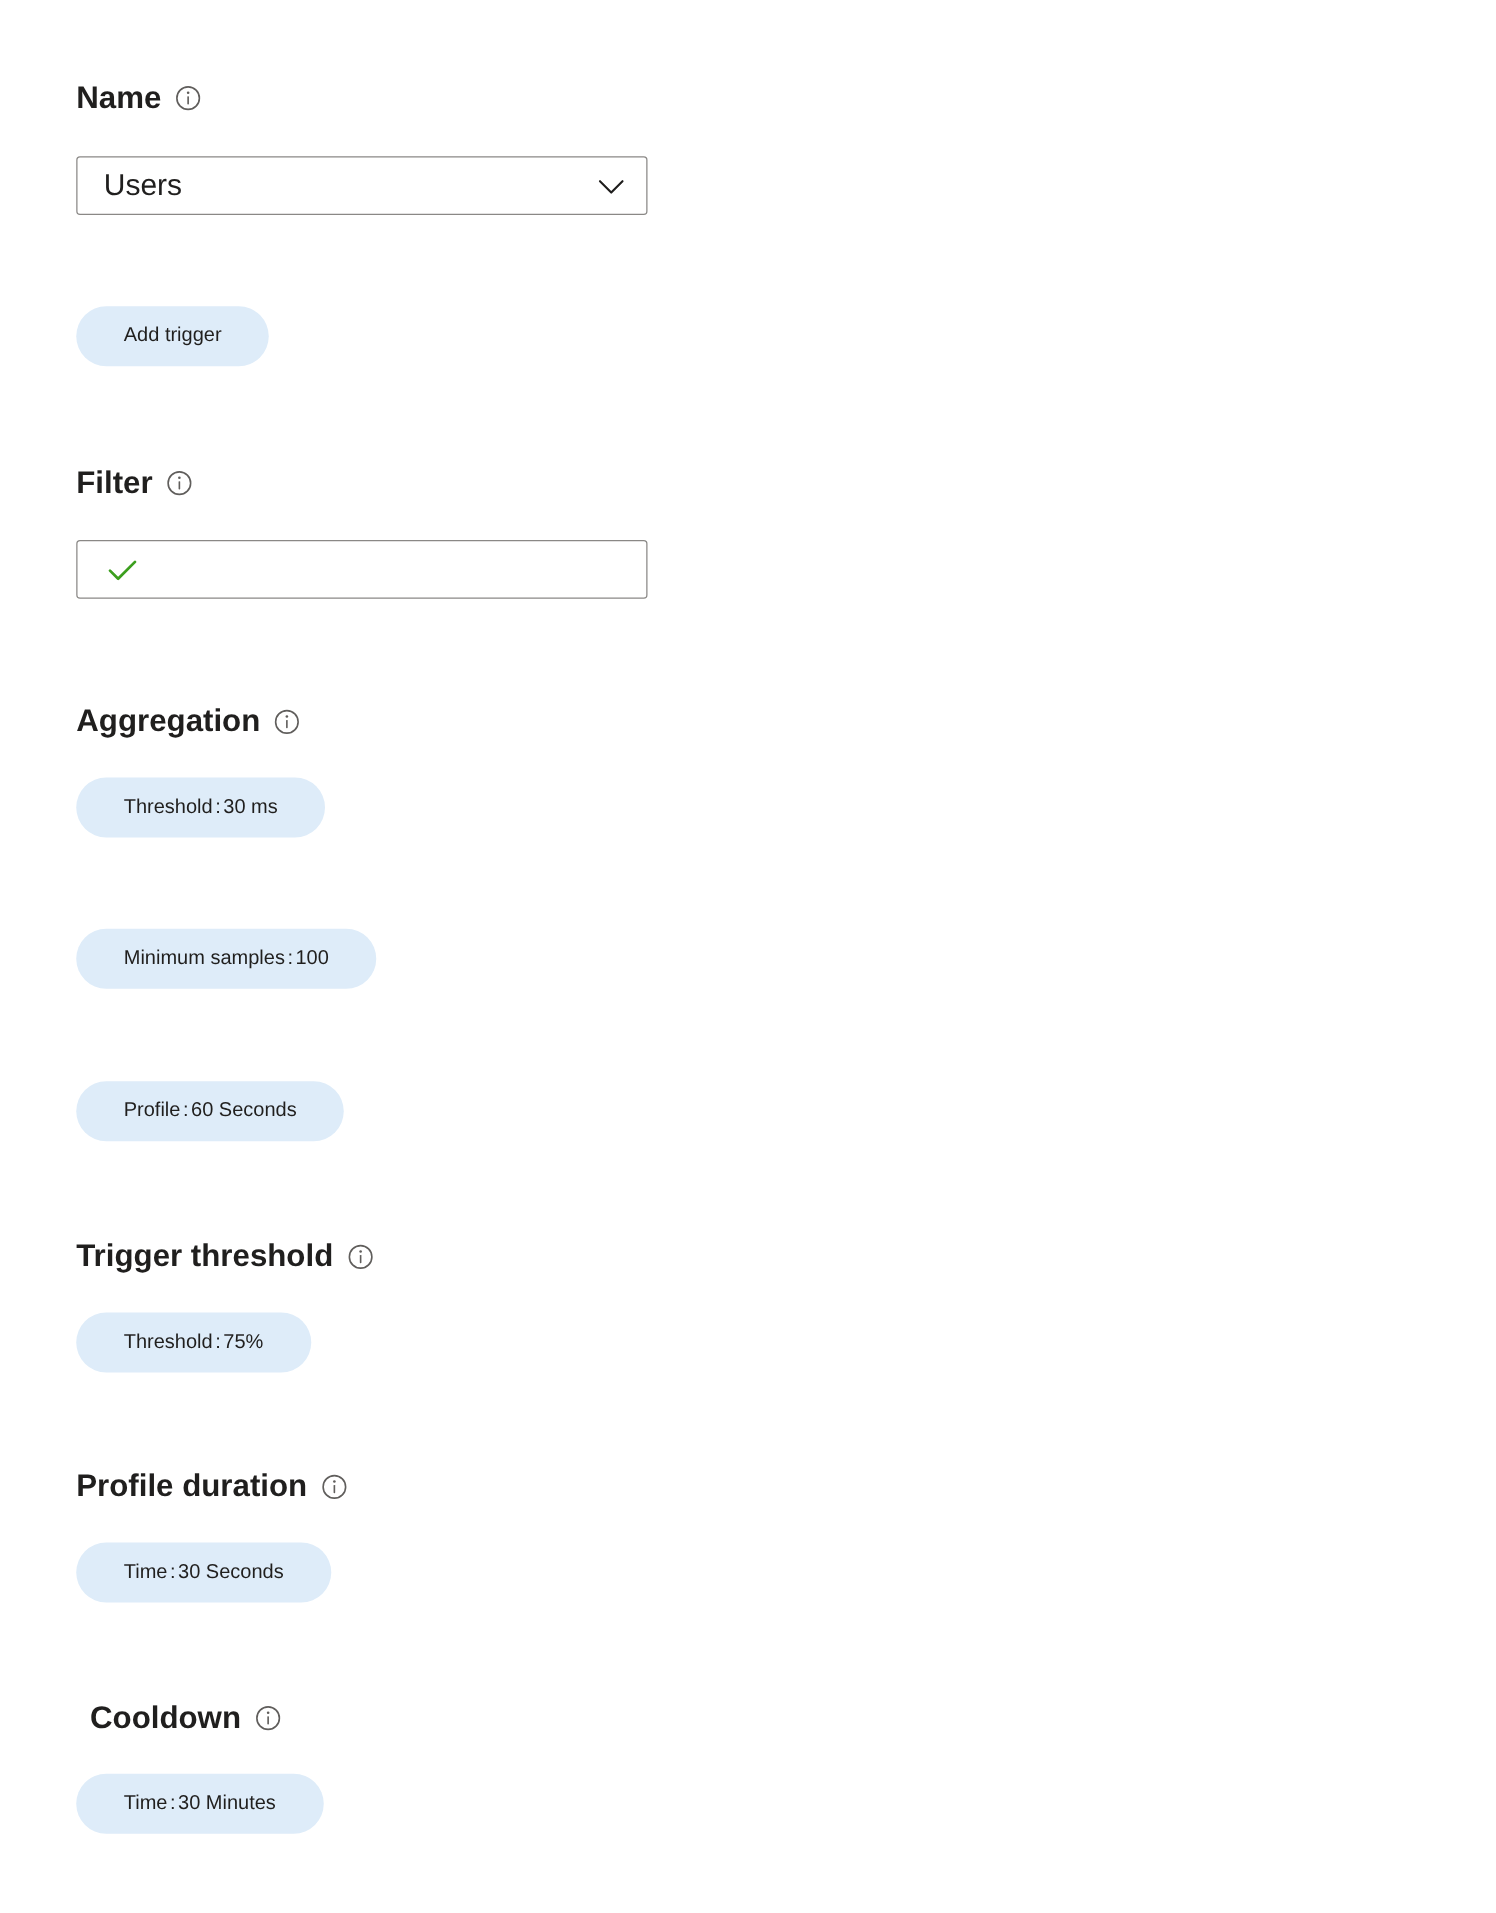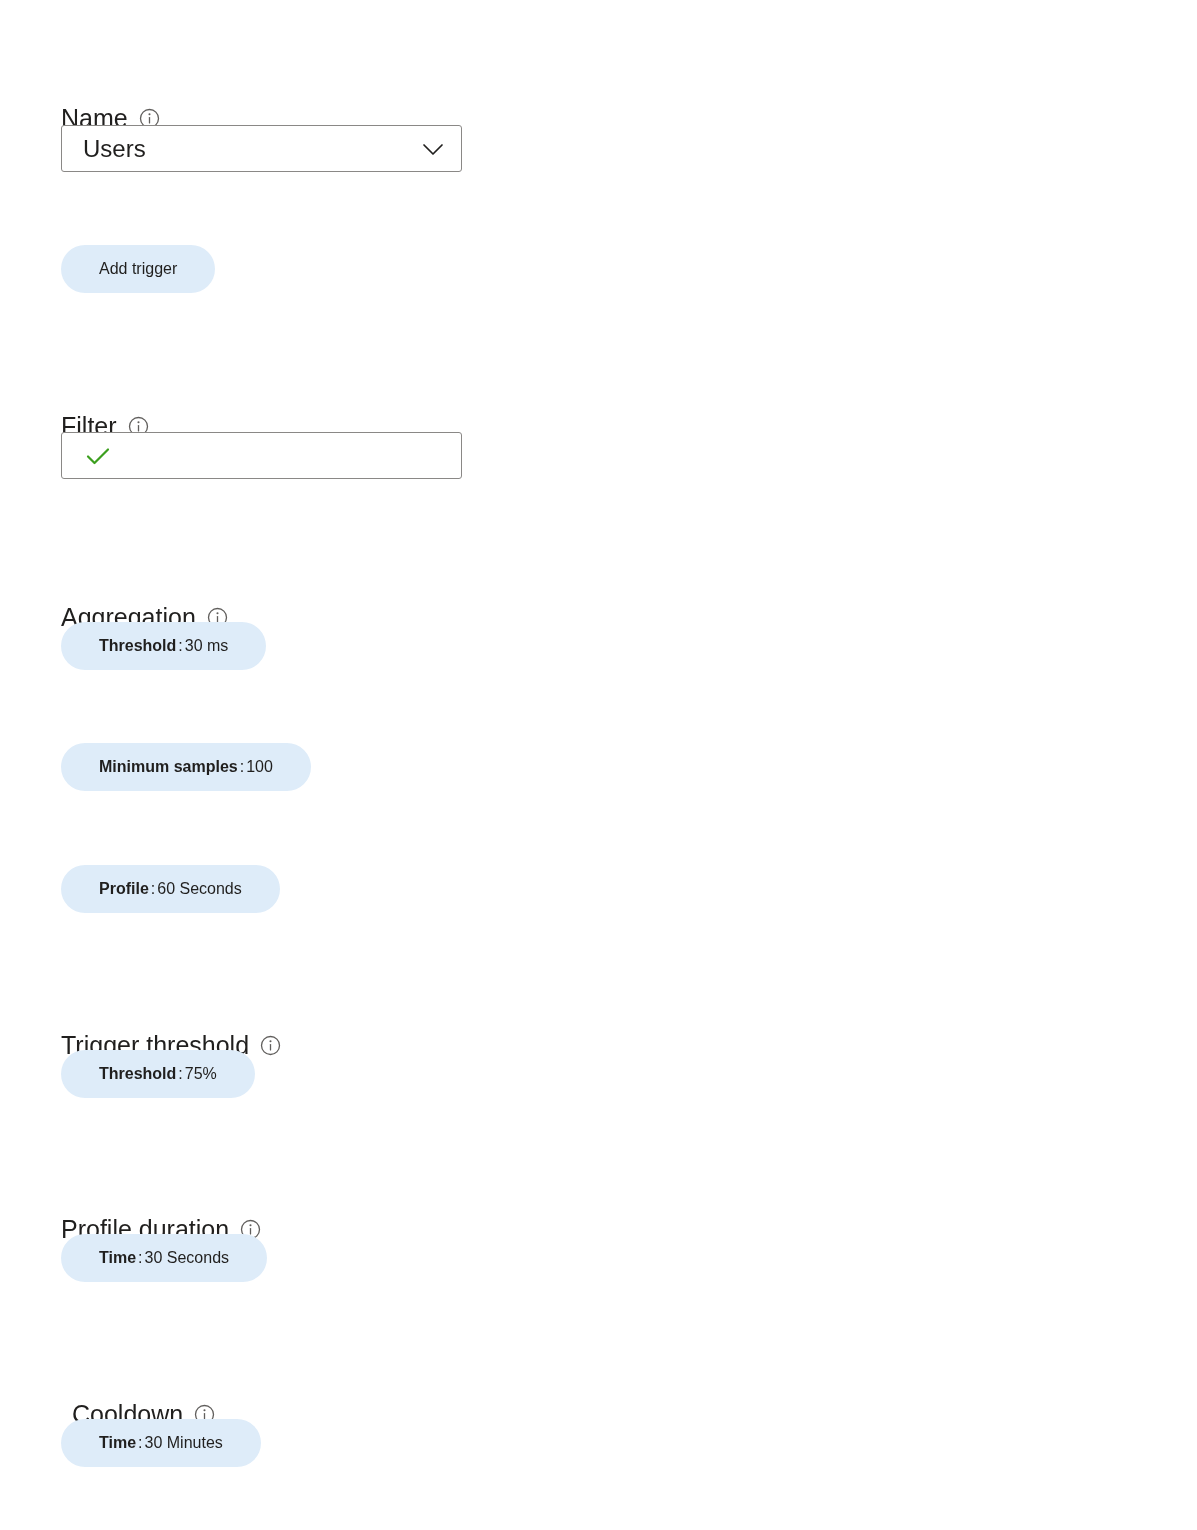--- a/index.html
+++ b/index.html
@@ -22,40 +22,39 @@
     box-sizing: border-box;
     padding: 0 0 0 61px;
   }
 
   
   .field-label {
     display: flex;
     align-items: center;
     gap: 11px;
     font-size: 25px;
-    font-weight: 400;
+    font-weight: 700;
     color: #201f1e;
     line-height: 1;
     white-space: nowrap;
-    margin-top: 40px;
   }
   .info-icon {
     display: inline-flex;
     align-items: center;
     justify-content: center;
     width: 21px;
     height: 21px;
     flex: 0 0 auto;
   }
   .info-icon svg { display: block; }
 
   
   .control-box {
     box-sizing: border-box;
-    width: 401px;
+    width: 457px;
     height: 47px;
     border: 1px solid #8a8886;
     border-radius: 3px;
     background: #ffffff;
     display: flex;
     align-items: center;
     padding: 0 13px 0 21px;
   }
   .control-value {
     flex: 1 1 auto;
@@ -95,21 +94,21 @@
     color: #201f1e;
     line-height: 1;
     white-space: nowrap;
     padding: 0 38px;
     cursor: pointer;
   }
   .pill.chip {
     justify-content: flex-start;
     padding: 0 38px 0 38px;
   }
-  .chip-label { font-weight: 700; }
+  .chip-label { font-weight: 400; }
   .chip-sep   { font-weight: 400; padding: 0 2px; }
   .chip-value { font-weight: 400; }
 
   
   .s-name-label       { position: absolute; left: 61px; top: 66px; }
   .s-name-field       { position: absolute; left: 61px; top: 125px; }
   .s-trigger-buttons  { position: absolute; left: 61px; top: 245px; }
   .s-filter-label     { position: absolute; left: 61px; top: 374px; }
   .s-filter-field     { position: absolute; left: 61px; top: 432px; }
   .s-agg-label        { position: absolute; left: 61px; top: 565px; }

